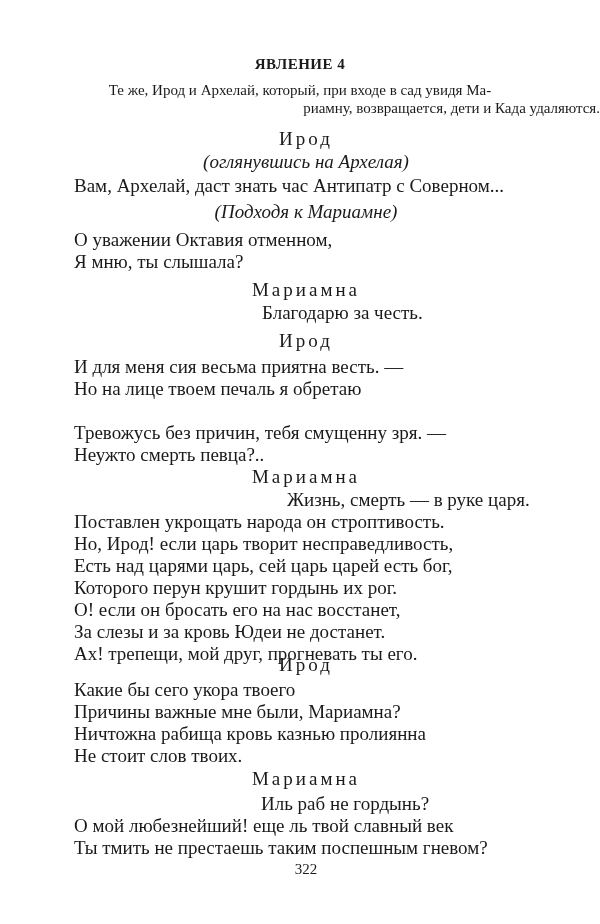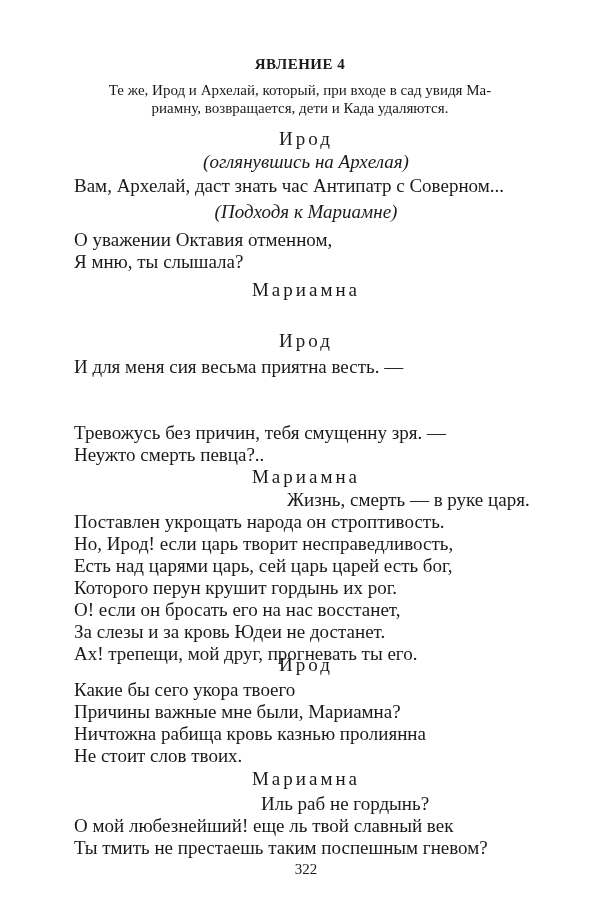--- a/index.html
+++ b/index.html
@@ -58,33 +58,35 @@
     }
   </style>
 </head>
 <body>
 
 <div class="page">
 
   <div class="abs heading" style="top:57px;">ЯВЛЕНИЕ 4</div>
 
   <div class="abs stage" style="top:83px;">Те же, Ирод и Архелай, который, при входе в сад увидя Ма-</div>
-  <div class="abs stage" style="top:101px;">риамну, возвращается, дети и Када удаляются.</div>
+  <div class="abs stage" style="top:101px;text-align:right;">риамну, возвращается, дети и Када удаляются.</div>
 
   <div class="abs speaker" style="top:129px;">Ирод</div>
   <div class="abs direction" style="top:152px;">(оглянувшись на Архелая)</div>
   <div class="abs verse" style="top:176px;">Вам, Архелай, даст знать час Антипатр с Соверном...</div>
   <div class="abs direction" style="top:202px;">(Подходя к Мариамне)</div>
   <div class="abs verse" style="top:230px;">О уважении Октавия отменном,</div>
   <div class="abs verse" style="top:252px;">Я мню, ты слышала?</div>
 
   <div class="abs speaker" style="top:280px;">Мариамна</div>
+  <div class="abs verse-indent" style="top:303px; left:262px;">Благодарю за честь.</div>
 
   <div class="abs speaker" style="top:331px;">Ирод</div>
   <div class="abs verse" style="top:357px;">И для меня сия весьма приятна весть. —</div>
+  <div class="abs verse" style="top:379px;">Но на лице твоем печаль я обретаю</div>
   <div class="abs verse" style="top:423px;">Тревожусь без причин, тебя смущенну зря. —</div>
   <div class="abs verse" style="top:445px;">Неужто смерть певца?..</div>
 
   <div class="abs speaker" style="top:467px;">Мариамна</div>
   <div class="abs verse-indent" style="top:490px; left:287px;">Жизнь, смерть — в руке царя.</div>
   <div class="abs verse" style="top:512px;">Поставлен укрощать народа он строптивость.</div>
   <div class="abs verse" style="top:534px;">Но, Ирод! если царь творит несправедливость,</div>
   <div class="abs verse" style="top:578px;">Которого перун крушит гордынь их рог.</div>
   <div class="abs verse" style="top:556px;">Есть над царями царь, сей царь царей есть бог,</div>
   <div class="abs verse" style="top:600px;">О! если он бросать его на нас восстанет,</div>

